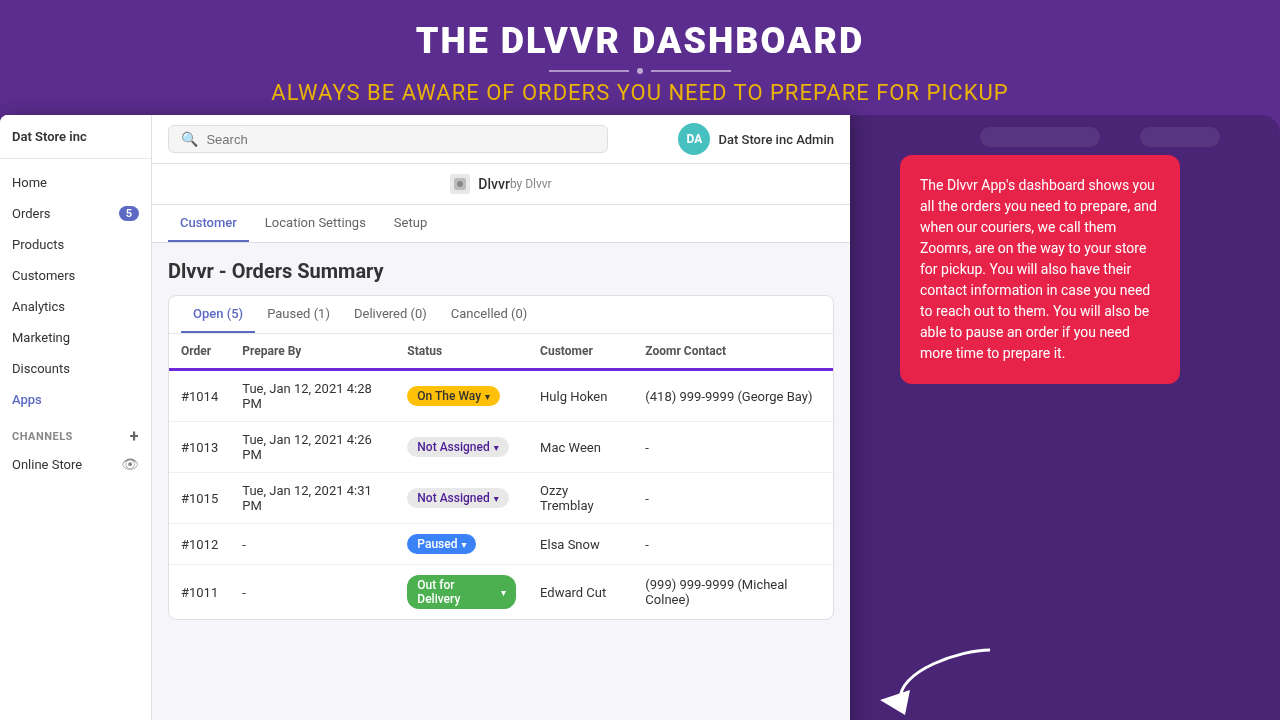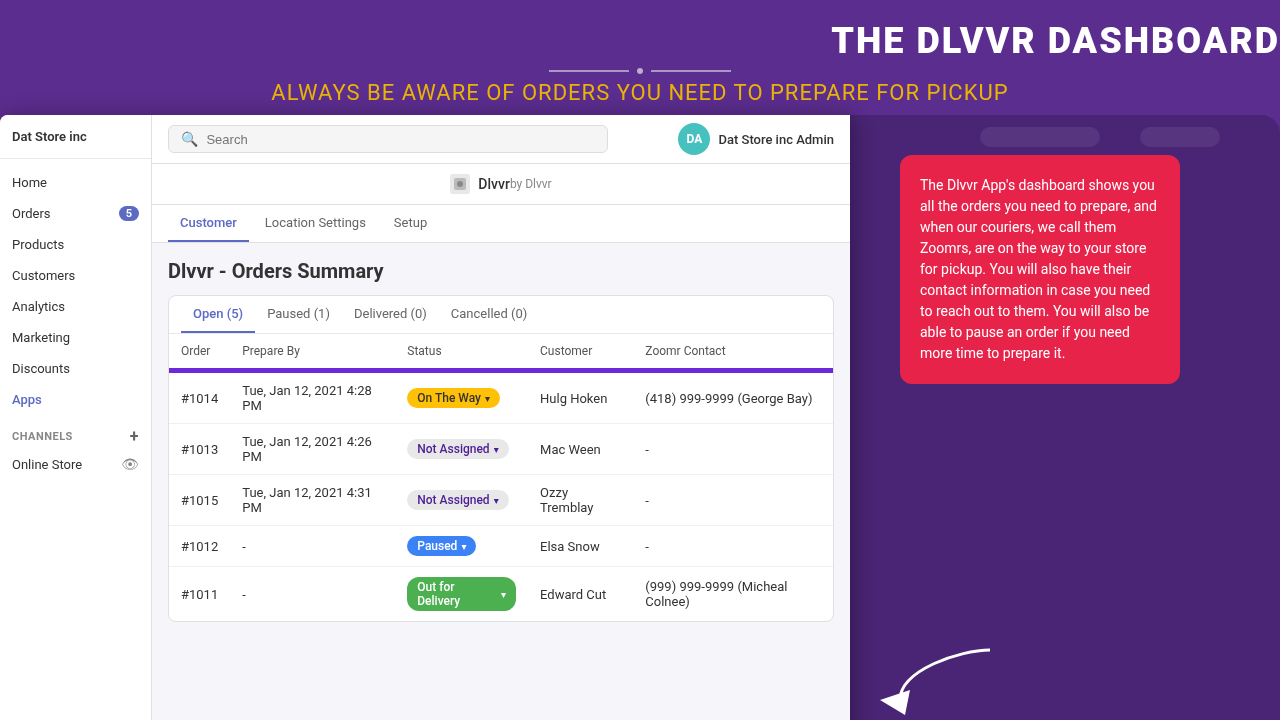--- a/index.html
+++ b/index.html
@@ -10,21 +10,20 @@
       background: #5b2d8e;
       text-align: center;
       padding: 20px 0 10px;
       position: relative;
     }
     .header-banner h1 {
       color: #fff;
       font-size: 36px;
       font-weight: 900;
       letter-spacing: 2px;
-      text-align: right;
     }
     .header-banner .divider {
       display: flex;
       align-items: center;
       justify-content: center;
       gap: 8px;
       margin: 6px 0;
     }
     .header-banner .divider-line {
       width: 80px;
@@ -274,23 +273,23 @@
 
     
     .orders-table {
       width: 100%;
       border-collapse: collapse;
     }
     .orders-table th {
       text-align: left;
       padding: 10px 12px;
       font-size: 12px;
-      font-weight: 400;
+      font-weight: 700;
       color: #555;
-      border-bottom: 5px solid #6d28d9;
+      border-bottom: 3px solid #6d28d9;
       background: #fff;
     }
     .orders-table td {
       padding: 10px 12px;
       font-size: 13px;
       color: #333;
       border-bottom: 1px solid #f0f0f0;
     }
     .orders-table tr:last-child td { border-bottom: none; }
 

